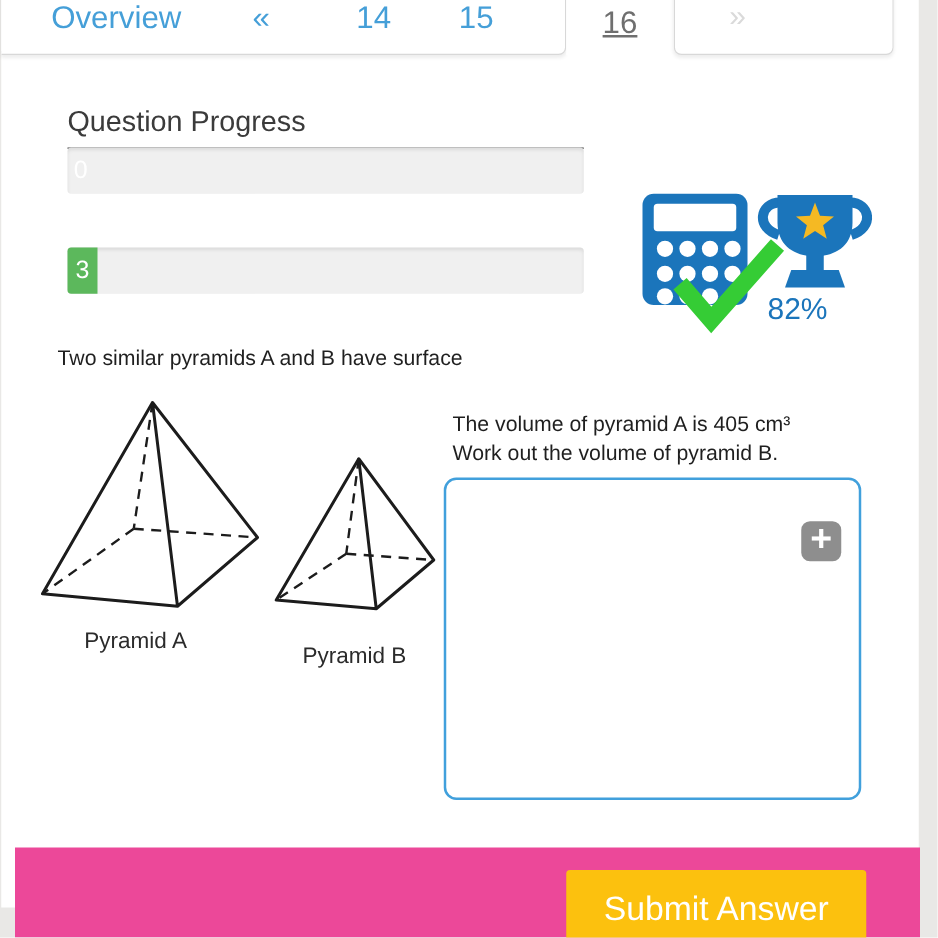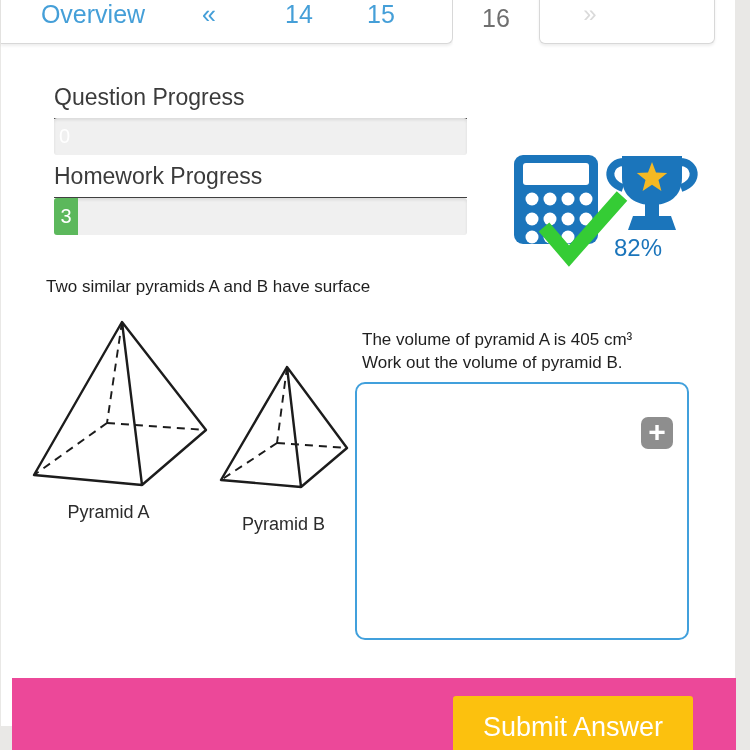--- a/index.html
+++ b/index.html
@@ -26,20 +26,21 @@
     background:#fff;box-sizing:border-box;
   }
   .tab{
     position:absolute;top:0;height:52px;line-height:44px;
     text-align:center;font-size:25px;color:#459fd8;cursor:pointer;
   }
   .tab-active{
     position:absolute;left:452px;top:0;width:86px;height:44px;
     line-height:36px;text-align:center;font-size:25px;color:#6f6f6f;
     background:#fff;
+    text-decoration:underline;
   }
   .tab-next-label{color:#dadada;font-size:24px;}
 
   
   .prog-heading{
     position:absolute;left:53px;width:413px;
     font-size:23px;color:#3b3b3b;
     border-bottom:1px solid #404040;padding-bottom:7px;
   }
   .prog-bar{
@@ -104,21 +105,20 @@
     <div class="tab-group-right">
       <span class="tab tab-next-label" style="left:30px;width:40px;">»</span>
     </div>
   </div>
 
   <div class="prog-heading" style="top:84px;">Question Progress</div>
   <div class="prog-bar" style="top:118px;">
     <span class="prog-zero">0</span>
   </div>
 
-  <div class="prog-heading" style="top:163px;">Homework Progress</div>
   <div class="prog-bar" style="top:198px;">
     <div class="prog-fill">3</div>
   </div>
 
   <svg class="calc-svg" width="125" height="120" viewBox="0 0 125 120">
     <rect x="8" y="5" width="84" height="89" rx="9" fill="#1b75bb"></rect>
     <rect x="17" y="13" width="66" height="22" rx="3" fill="#ffffff"></rect>
     <g fill="#ffffff">
       <circle cx="26" cy="49" r="6.5"></circle>
         <circle cx="44" cy="49" r="6.5"></circle>

